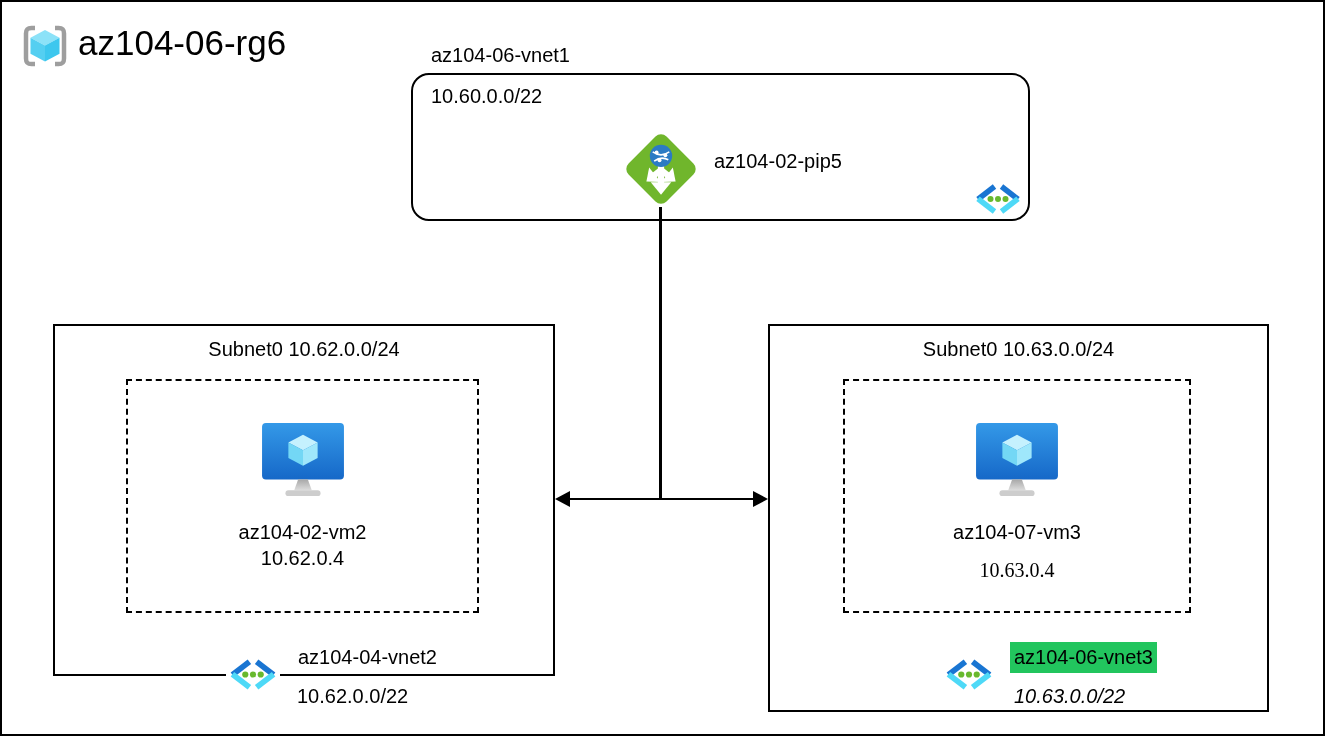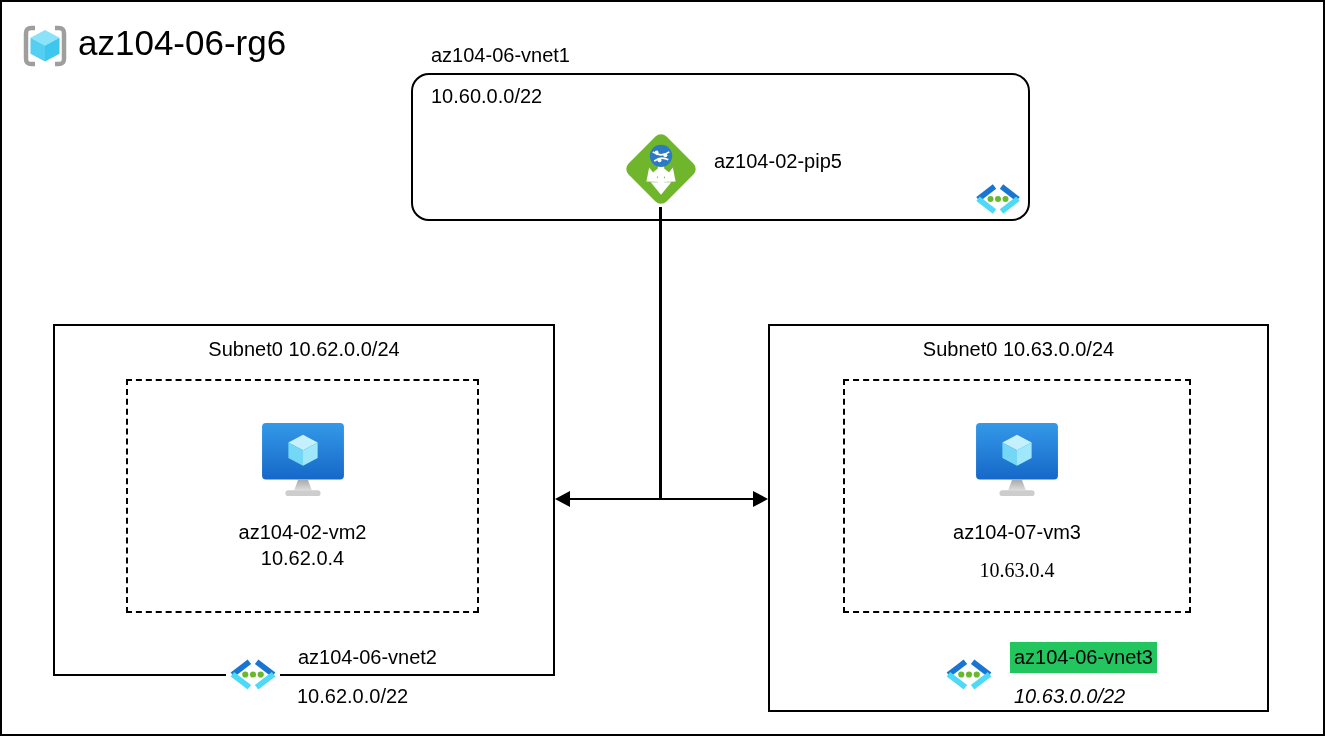--- a/index.html
+++ b/index.html
@@ -128,21 +128,21 @@
     <svg width="54" height="35" viewBox="0 0 52 34">
       <path d="M22.5 4.5 L6 17.2" stroke="#1975D2" stroke-width="5.5" fill="none"></path>
       <path d="M6 16.8 L22.5 29.5" stroke="#4ED9F7" stroke-width="5.5" fill="none"></path>
       <path d="M29.5 4.5 L46 17.2" stroke="#1975D2" stroke-width="5.5" fill="none"></path>
       <path d="M46 16.8 L29.5 29.5" stroke="#4ED9F7" stroke-width="5.5" fill="none"></path>
       <circle cx="18.5" cy="17" r="3" fill="#68B92E"></circle>
       <circle cx="26" cy="17" r="3" fill="#68B92E"></circle>
       <circle cx="33.5" cy="17" r="3" fill="#68B92E"></circle>
     </svg>
   </div>
-  <div class="abs label" style="left:292px; top:640px; background:#fff; padding:0 4px;">az104-06-vnet2</div>
+  <div class="abs label" style="left:292px; top:640px; background:#fff; padding:0 4px;">az104-04-vnet2</div>
   <div class="abs label" style="left:295px; top:679px;">10.62.0.0/22</div>
 
   <div class="box" style="left:766px; top:322px; width:501px; height:388px;">
     <div class="abs label center-text" style="top:8px;">Subnet0 10.63.0.0/24</div>
     <div class="dashed-box" style="left:73px; top:53px; width:348px; height:234px;">
       <div class="icon-wrap" style="left:50%; transform:translateX(-50%); top:39px;">
         <svg width="88" height="78" viewBox="0 0 90 80">
           <rect x="3" y="3" width="84" height="58" rx="4" fill="url(#vmScr)"></rect>
           <polygon points="45,15 60,23 45,31 30,23" fill="#C5F1FE"></polygon>
           <polygon points="30,23 45,31 45,47 30,39" fill="#73D7F5"></polygon>

